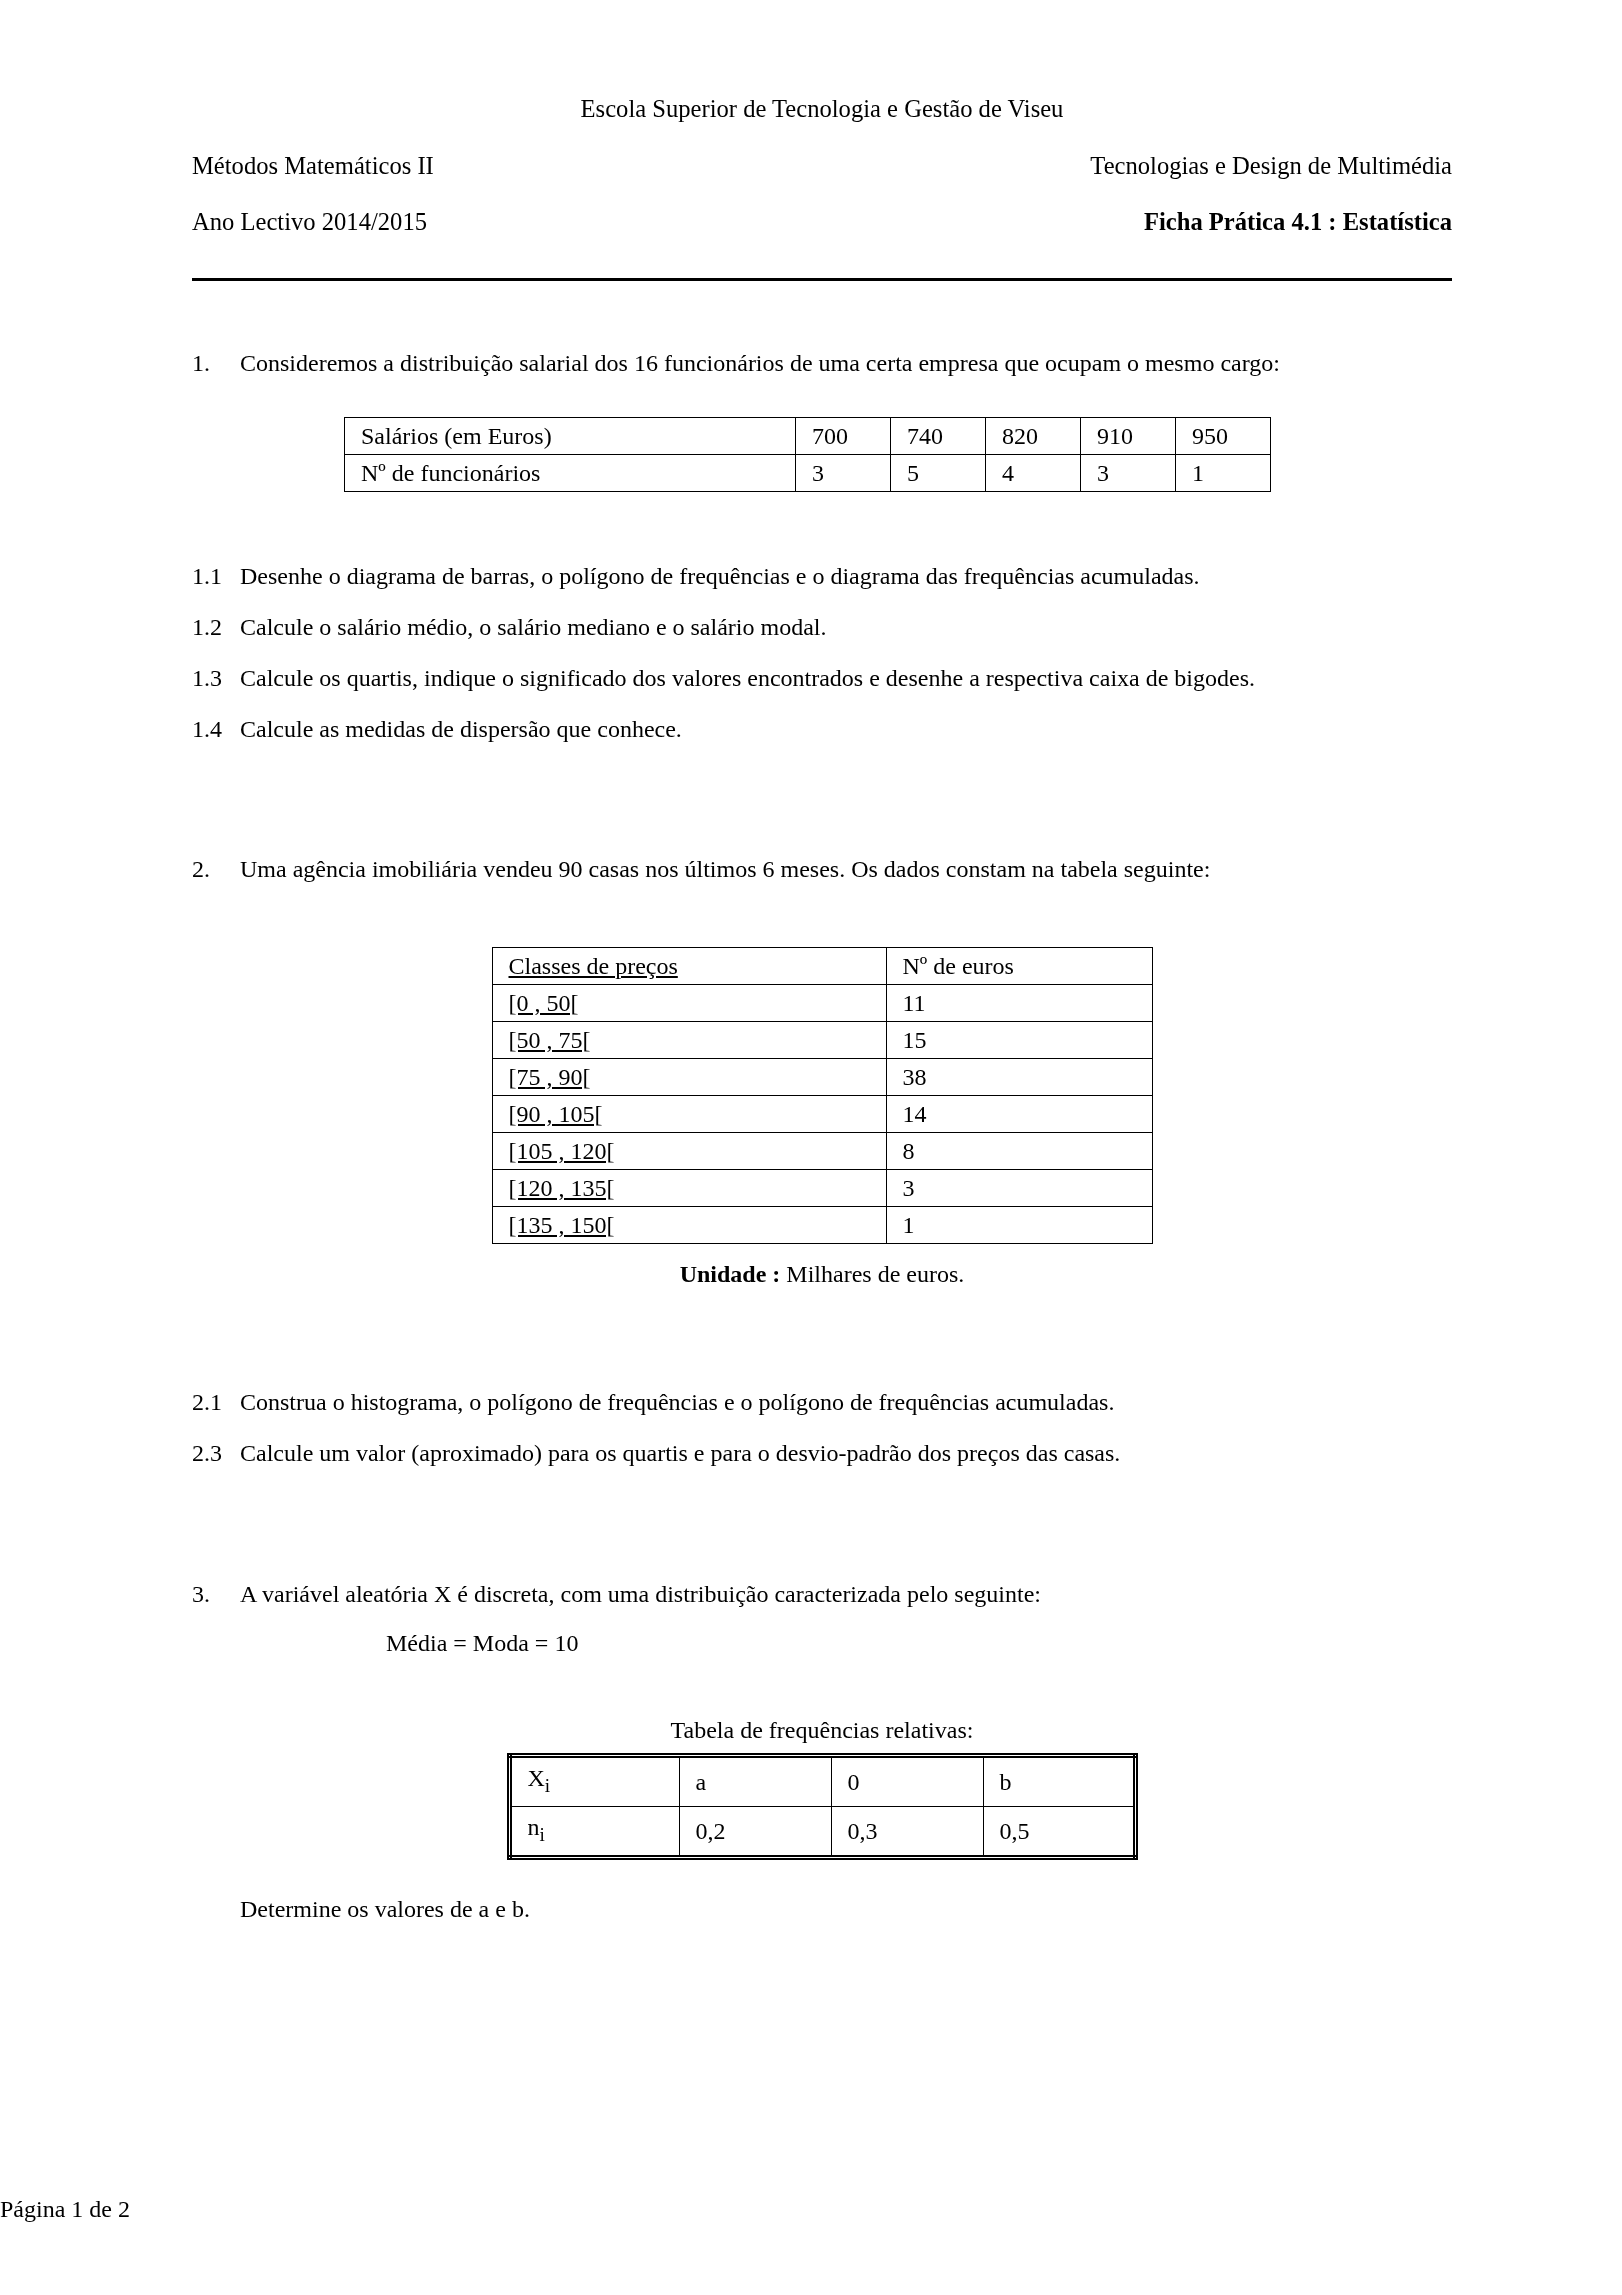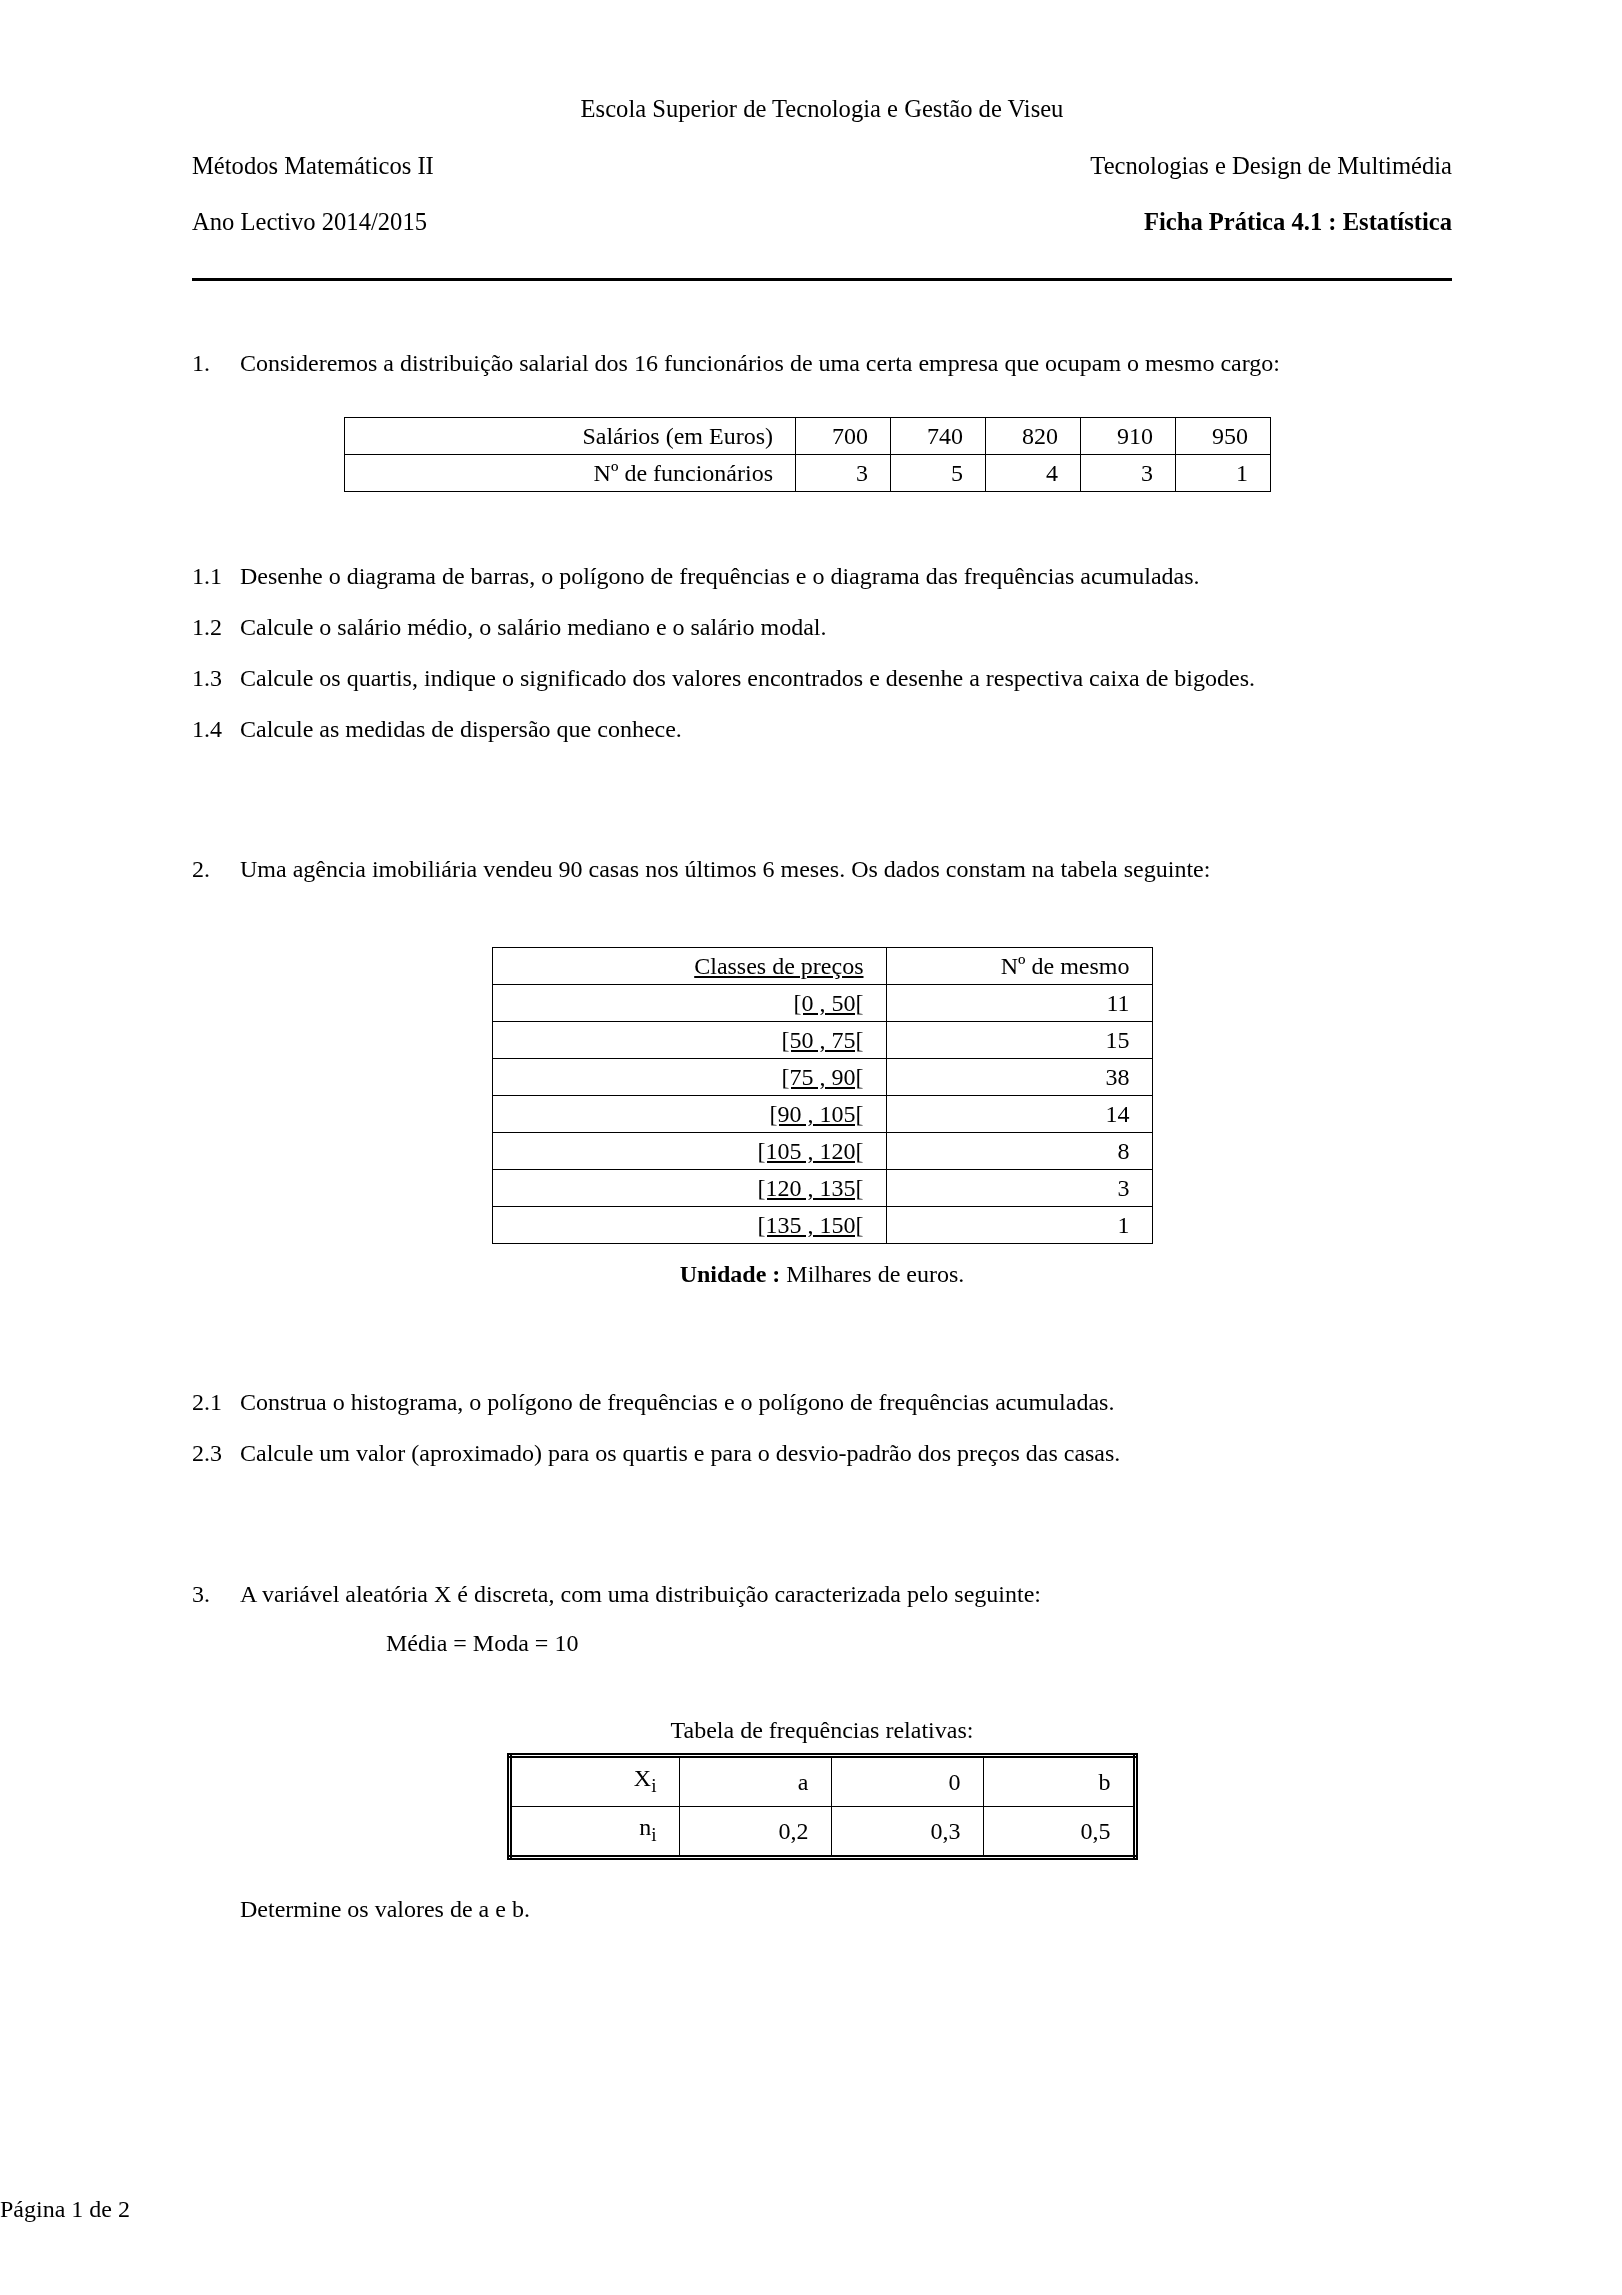--- a/index.html
+++ b/index.html
@@ -24,21 +24,21 @@
   .bold { font-weight: bold; }
   .rule { border: none; border-top: 3.2px solid #000; margin-top: 40px; margin-bottom: 65px; }
 
   .item { display: flex; line-height: 35px; }
   .item .num { width: 48px; flex: none; }
   .item .text { flex: 1; text-align: justify; }
   .subitems .item { margin-bottom: 16px; align-items: center; }
   .subitems .item:last-child { margin-bottom: 0; }
 
   table { border-collapse: collapse; }
-  td { border: 1.6px solid #000; text-align: right; padding: 0 22px; height: 37px; line-height: 36px; }
+  td { border: 1.6px solid #000; text-align: left; padding: 0 16px; height: 37px; line-height: 36px; }
 
   .t1 { margin: 36px 0 0 152px; }
   .t1 .lab { width: 451px; }
   .t1 .val { width: 95px; }
   .gap-after-t1 { margin-top: 67px; }
 
   .sec2 { margin-top: 105px; }
   .t2 { margin: 60px auto 0; }
   .t2 .c1 { width: 394px; text-decoration: underline; }
   .t2 .c2 { width: 266px; }
@@ -131,21 +131,21 @@
   <div class="sec2">
     <div class="item">
       <span class="num">2.</span>
       <div class="text">Uma agência imobiliária vendeu 90 casas nos últimos 6 meses. Os dados constam na tabela seguinte:</div>
     </div>
 
     <table class="t2">
       <tbody>
           <tr>
         <td class="c1">Classes de preços</td>
-        <td class="c2">Nº de mesmo</td>
+        <td class="c2">Nº de euros</td>
       </tr>
       <tr>
         <td class="c1">[0 , 50[</td>
         <td class="c2">11</td>
       </tr>
       <tr>
         <td class="c1">[50 , 75[</td>
         <td class="c2">15</td>
       </tr>
       <tr>

